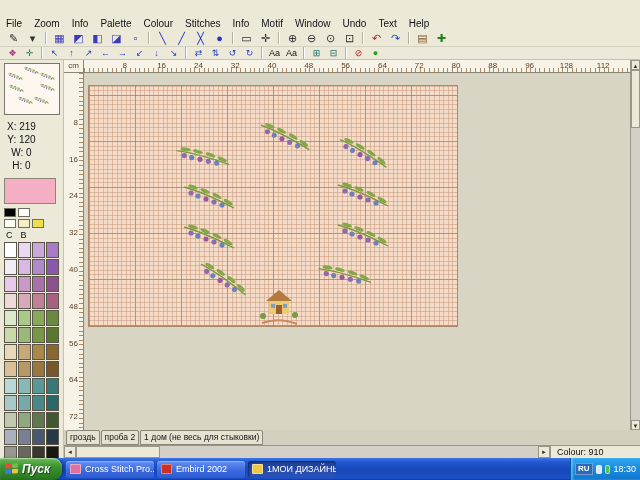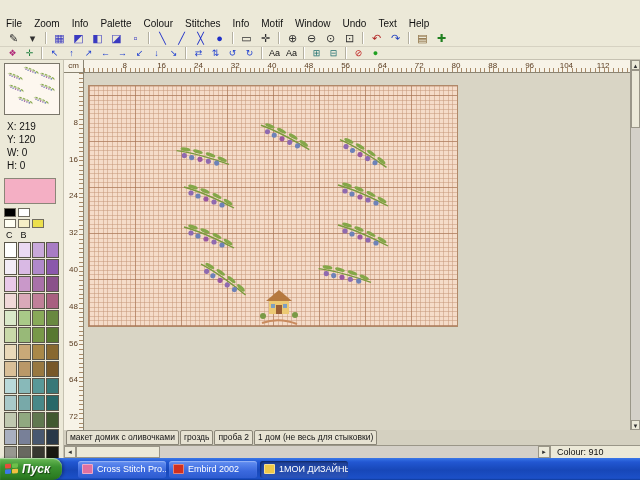--- a/index.html
+++ b/index.html
@@ -42,21 +42,21 @@
     background-color:#f7f3e7;border-right:1px solid #8a8472;overflow:hidden;
     background-image:repeating-linear-gradient(180deg,#a98a68 0 1px,transparent 1px 4.6px);
     background-size:4px 100%;background-position:100% 0;background-repeat:no-repeat;}
   .vtick{position:absolute;right:5px;transform:translateY(-50%);font-size:8px;color:#5a3c20;}
   
   .sidebar{position:absolute;left:0;top:60px;width:64px;height:398px;background:#ece9d8;
     border-right:1px solid #c6c2b2;box-sizing:border-box;}
   .preview{position:absolute;left:4px;top:3px;width:54px;height:50px;background:#fdf7ef;
     border:1px solid #7a766a;overflow:hidden;}
   .pv-motif{position:absolute;transform-origin:0 0;}
-  .coords{position:absolute;left:7px;top:60px;font-size:10px;color:#101010;line-height:13px;}
+  .coords{position:absolute;left:7px;top:60px;font-size:10px;color:#101010;line-height:13px;text-align:center;}
   .selcolor{position:absolute;left:4px;top:118px;width:52px;height:26px;border:1px solid #8a8678;box-sizing:border-box;}
   .minirow{position:absolute;left:4px;display:flex;gap:2px;}
   .minirow.m1{top:148px;}
   .minirow.m2{top:159px;}
   .mini-swatch{width:12px;height:9px;border:1px solid #706c60;box-sizing:border-box;}
   .collabels{position:absolute;left:6px;top:170px;font-size:9px;color:#101010;letter-spacing:8px;}
   .palgrid{position:absolute;left:4px;top:182px;width:58px;display:grid;
     grid-template-columns:repeat(4,13px);grid-auto-rows:16px;gap:1px;}
   .swatch{border:1px solid #5a564a;box-sizing:border-box;}
   
@@ -86,21 +86,21 @@
     border-top:1px solid #9a9688;border-left:1px solid #9a9688;box-sizing:border-box;
     font-size:9px;line-height:12px;padding-left:6px;color:#101010;}
   
   .tabsrow{position:absolute;left:64px;top:430px;width:576px;height:15px;background:#d4d0c0;
     display:flex;align-items:flex-end;overflow:hidden;padding-left:2px;box-sizing:border-box;}
   .tab{flex:0 0 auto;font-size:8.5px;line-height:11px;padding:1px 3px;background:#e6e2d2;
     border:1px solid #8a8678;border-radius:2px 2px 0 0;margin-right:1px;white-space:nowrap;color:#151515;}
   .tab.active{background:#fffef6;border-color:#55524a;}
   
   .taskbar{position:absolute;left:0;top:458px;width:640px;height:22px;display:flex;align-items:center;
-    background:linear-gradient(180deg,#3a77e8 0%,#2257d2 18%,#1747b8 55%,#1c50c8 92%,#0e3a9a 100%);gap:12px;}
+    background:linear-gradient(180deg,#3a77e8 0%,#2257d2 18%,#1747b8 55%,#1c50c8 92%,#0e3a9a 100%);}
   .startbtn{height:22px;display:flex;align-items:center;gap:4px;padding:0 12px 0 5px;border-radius:0 9px 9px 0;
     background:linear-gradient(180deg,#6cbb58 0%,#3b9230 40%,#2c7d22 85%,#256e1d 100%);
     box-shadow:inset 0 1px 1px #ffffff77,2px 0 3px #00000044;color:#fff;font-size:12px;font-weight:bold;font-style:italic;
     text-shadow:1px 1px 1px #00000088;}
   .tasks{flex:1;display:flex;gap:3px;padding:0 4px;overflow:hidden;}
   .task{flex:0 0 88px;height:17px;border-radius:3px;display:flex;align-items:center;gap:4px;padding:0 4px;
     box-sizing:border-box;background:linear-gradient(#6490f2,#3a68dd 60%,#2e5cd0);box-shadow:inset 0 1px 1px #ffffff55;
     color:#fff;font-size:9px;white-space:nowrap;overflow:hidden;}
   .task.active{background:linear-gradient(#1e3f96,#2a54bc);box-shadow:inset 1px 1px 2px #00103088;}
   .task-ico{width:9px;height:8px;border-radius:1px;flex:0 0 auto;border:1px solid #ffffff66;}
@@ -196,21 +196,21 @@
       <span class="htick" style="left: 114.4px;">24</span>
       <span class="htick" style="left: 151.2px;">32</span>
       <span class="htick" style="left: 188px;">40</span>
       <span class="htick" style="left: 224.8px;">48</span>
       <span class="htick" style="left: 261.6px;">56</span>
       <span class="htick" style="left: 298.4px;">64</span>
       <span class="htick" style="left: 335.2px;">72</span>
       <span class="htick" style="left: 372px;">80</span>
       <span class="htick" style="left: 408.8px;">88</span>
       <span class="htick" style="left: 445.6px;">96</span>
-      <span class="htick" style="left: 482.4px;">104</span>
+      <span class="htick" style="left: 482.4px;">128</span>
       <span class="htick" style="left: 519.2px;">112</span>
     </div>
   <div class="vruler">
       <span class="vtick" style="top: 48.8px;">8</span>
       <span class="vtick" style="top: 85.6px;">16</span>
       <span class="vtick" style="top: 122.4px;">24</span>
       <span class="vtick" style="top: 159.2px;">32</span>
       <span class="vtick" style="top: 196px;">40</span>
       <span class="vtick" style="top: 232.8px;">48</span>
       <span class="vtick" style="top: 269.6px;">56</span>
@@ -505,21 +505,20 @@
       </div>
   </div>
 
   <div class="vscroll">
     <div class="arr">▲</div>
     <div class="vthumb"></div>
     <div class="arr dn">▼</div>
   </div>
 
   <div class="tabsrow">
-      <div class="tab">макет домик с оливочками</div>
       <div class="tab">гроздь</div>
       <div class="tab">проба 2</div>
       <div class="tab">1 дом (не весь для стыковки)</div>
     </div>
 
   <div class="hscroll">
     <div class="arr">◄</div>
     <div class="hthumb"></div>
     <div class="arr rt">►</div>
   </div>
@@ -543,15 +542,21 @@
         </div>
         <div class="task">
           <span class="task-ico" style="background: rgb(208, 48, 32);"></span>
           <span>Embird 2002</span>
         </div>
         <div class="task active">
           <span class="task-ico" style="background: rgb(238, 200, 74);"></span>
           <span>1МОИ ДИЗАЙНЫ</span>
         </div>
       </div>
+    <div class="tray">
+      <span class="lang">RU</span>
+      <span class="trayicon"></span>
+      <span class="trayicon g"></span>
+      <span class="clock">18:30</span>
+    </div>
   </div>
 
 </div>
 
 </body></html>

